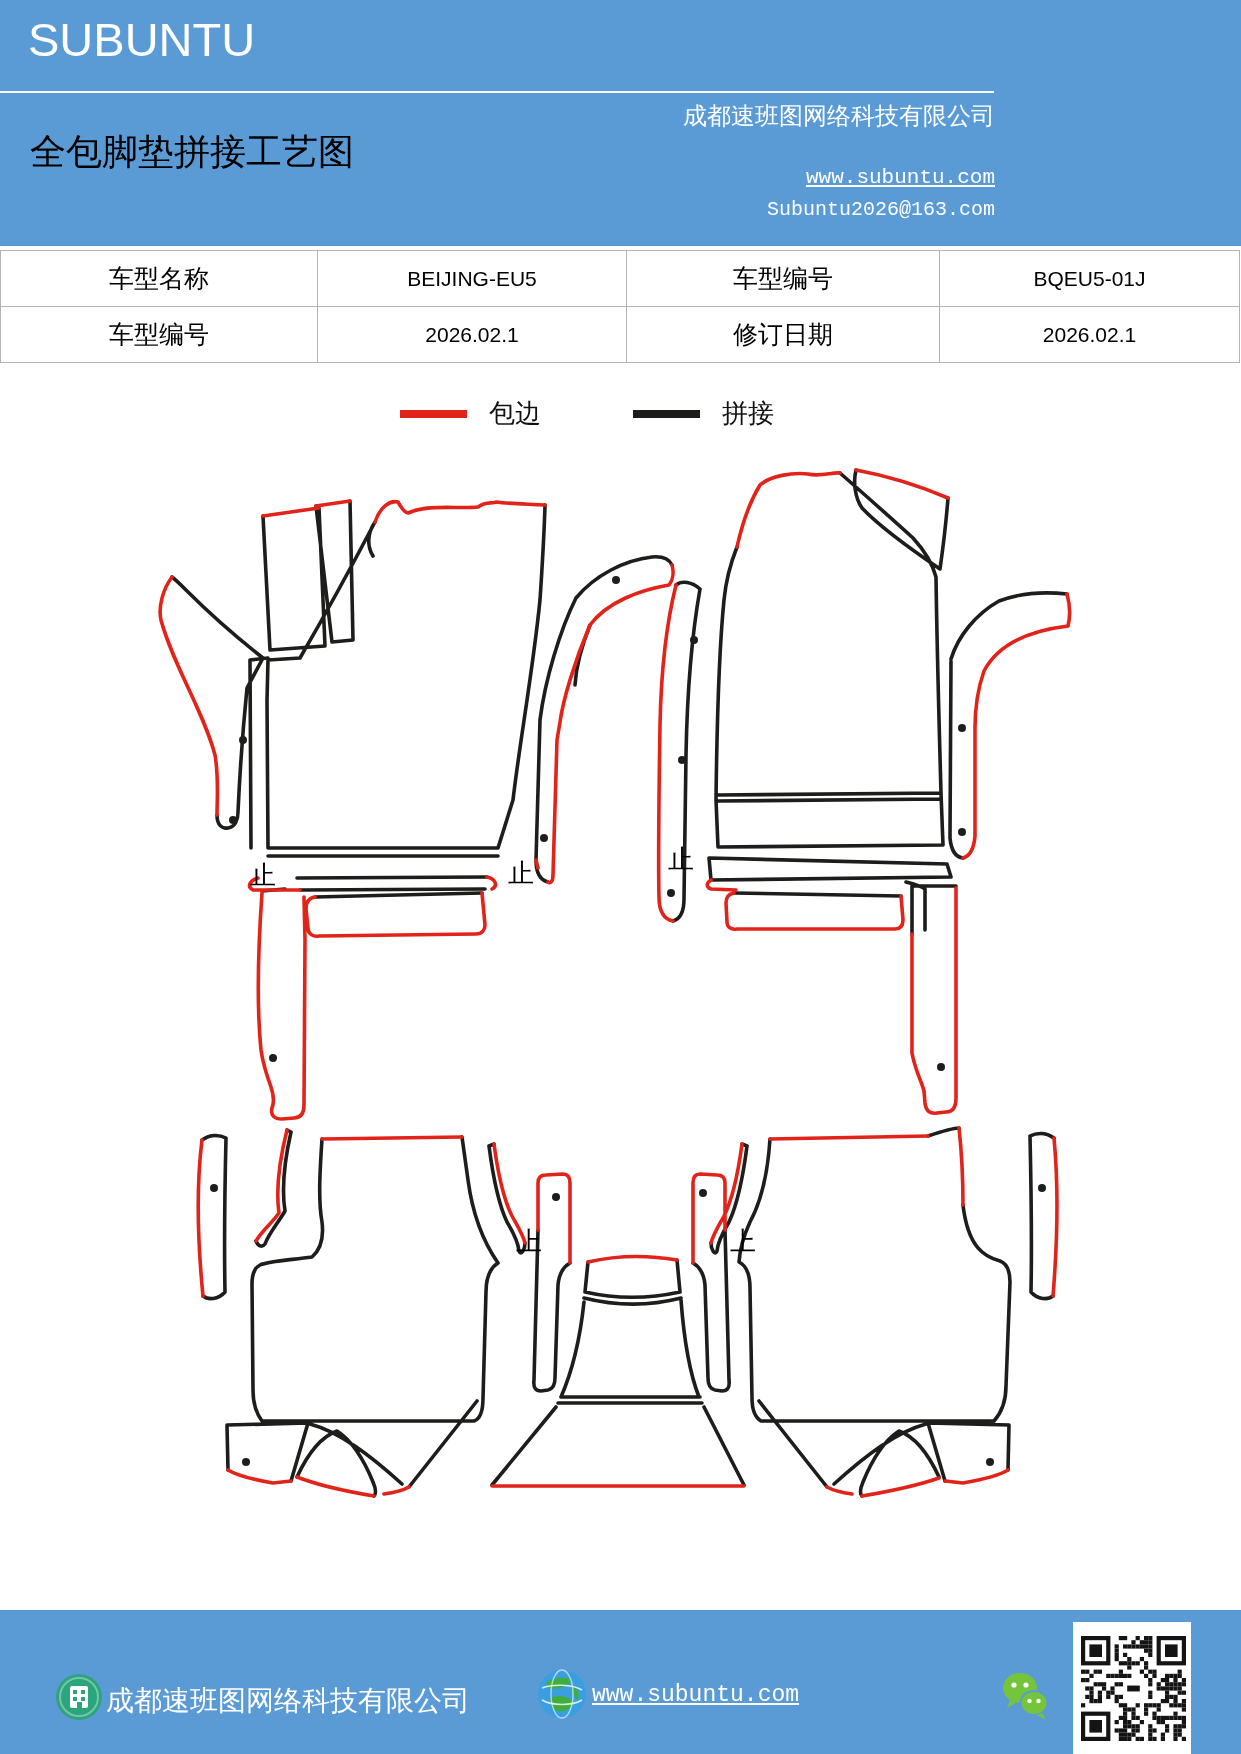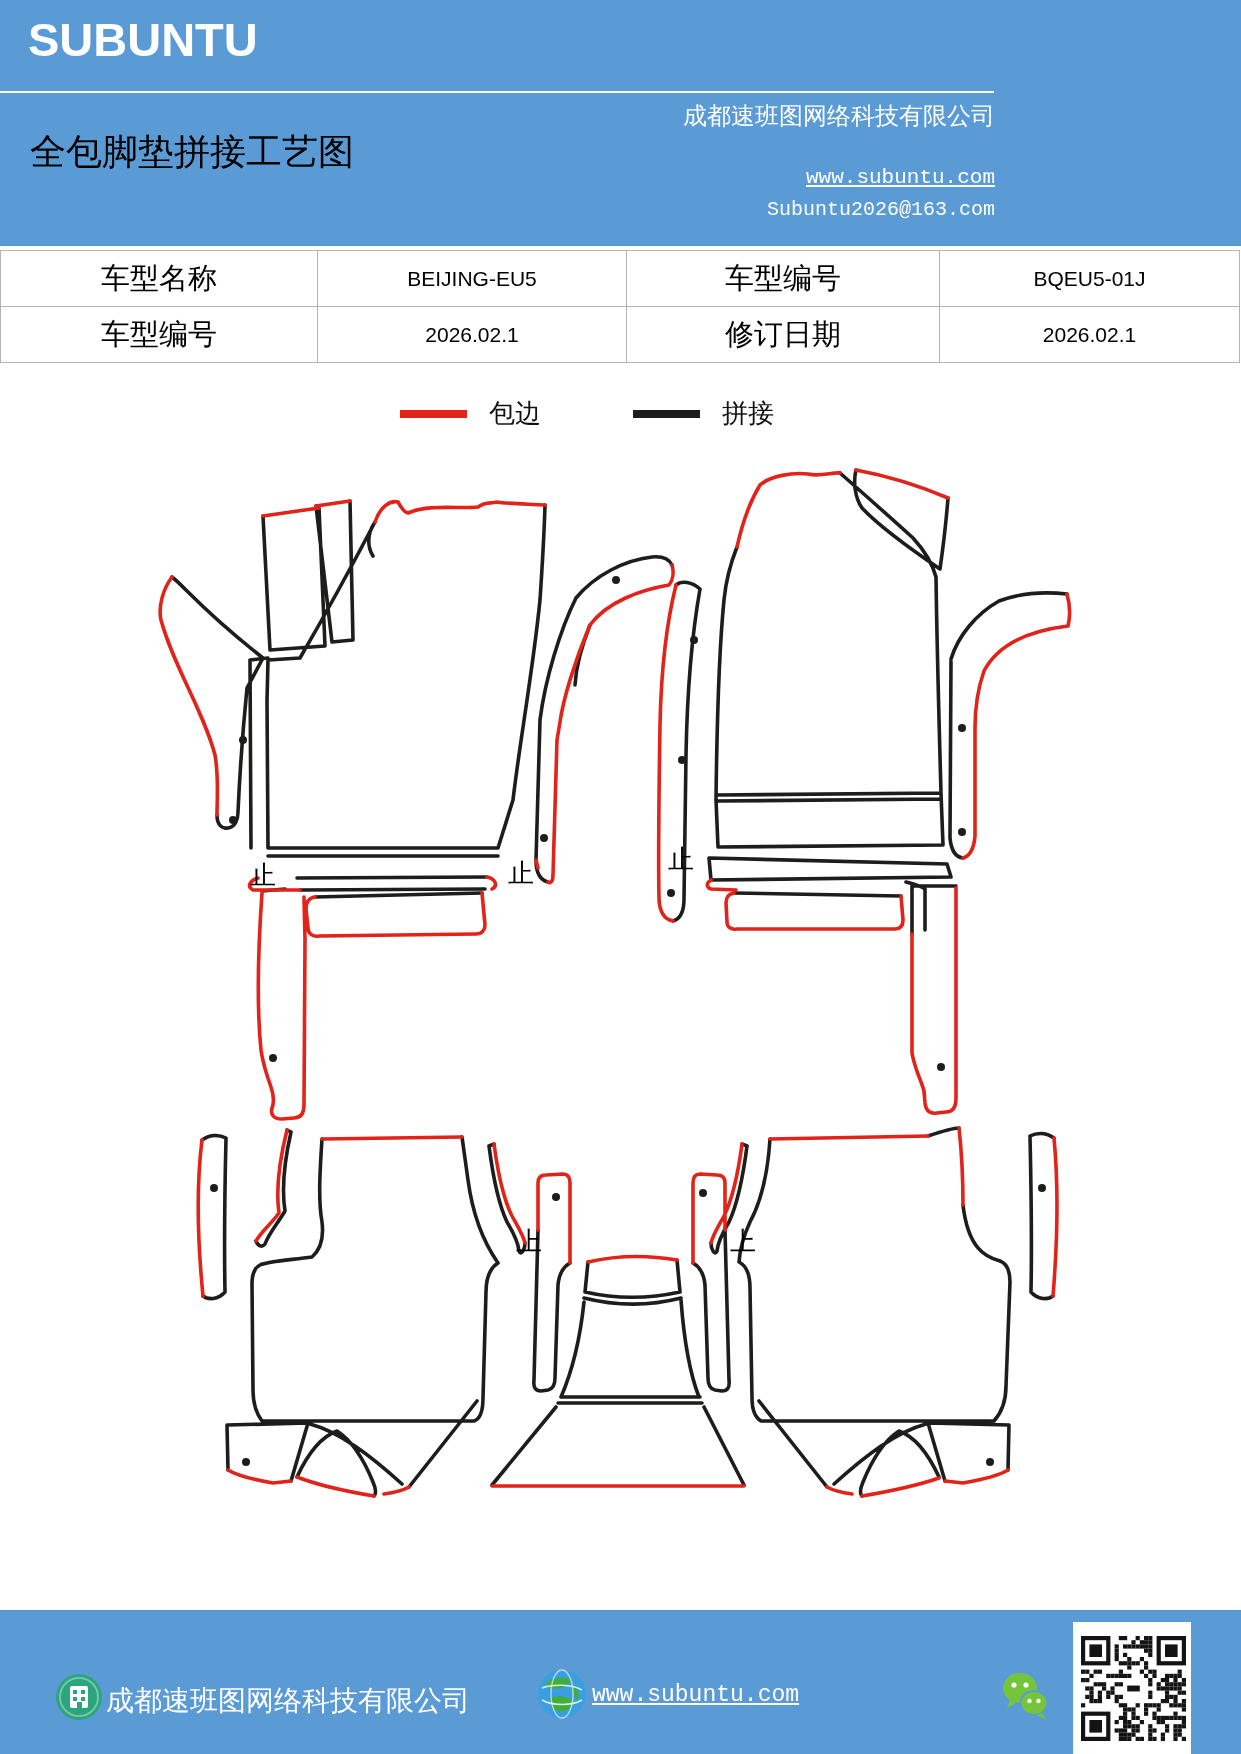--- a/index.html
+++ b/index.html
@@ -5,39 +5,39 @@
   :root{
     --header_blue:#5b9bd5; --line_black:#1d1d1b; --edge_red:#e2231a;
     --table_border:#b3b3b3; --footer_icon_green:#2ba57c; --wechat_green:#74c43c;
     --globe_blue:#3a9fe0; --globe_green:#3fae3f; --qr_black:#141414;
   }
   html,body{margin:0;padding:0;background:#888;}
   #page{position:relative;width:1241px;height:1754px;background:#ffffff;overflow:hidden;
         font-family:"Liberation Sans","DejaVu Sans",sans-serif;}
   
   .header{position:absolute;left:0;top:0;width:1241px;height:246px;background:var(--header_blue);}
-  .brand{position:absolute;left:28px;top:12px;color:#fff;font-size:47px;font-weight:bold;
+  .brand{position:absolute;left:28px;top:12px;color:#fff;font-size:47px;font-weight:normal;
          letter-spacing:0px;font-family:"Liberation Sans","DejaVu Sans",sans-serif;}
   .hdr-divider{position:absolute;left:0;top:91px;width:994px;height:2px;background:#fff;}
   .doc-title{position:absolute;left:30px;top:128px;color:#000000;font-size:36px;
              font-family:"Liberation Serif","DejaVu Serif",serif;}
   .hdr-right{position:absolute;right:246px;top:100px;text-align:right;color:#fff;}
   .hdr-company{font-size:24px;font-family:"Liberation Serif","DejaVu Serif",serif;}
   .hdr-web{margin-top:34px;font-size:21px;text-decoration:underline;
            font-family:"Liberation Mono","DejaVu Sans Mono",monospace;}
   .hdr-mail{margin-top:9px;font-size:20px;font-family:"Liberation Mono","DejaVu Sans Mono",monospace;}
   .sop{position:absolute;right:44px;top:46px;color:#fff;font-size:94px;font-weight:bold;
        font-family:"Liberation Sans","DejaVu Sans",sans-serif;}
   
   .info-table{position:absolute;left:0;top:250px;width:1239px;display:grid;
               grid-template-columns:317px 309px 313px 300px;grid-auto-rows:56px;
               border-top:1px solid var(--table_border);border-left:1px solid var(--table_border);}
   .cell{border-right:1px solid var(--table_border);border-bottom:1px solid var(--table_border);
         display:flex;align-items:center;justify-content:center;color:#000;}
-  .cell.lab{font-size:29px;font-family:"Liberation Serif","DejaVu Serif",serif;}
+  .cell.lab{font-size:25px;font-family:"Liberation Serif","DejaVu Serif",serif;}
   .cell.val{font-size:21px;font-family:"Liberation Sans","DejaVu Sans",sans-serif;}
   
   .legend{position:absolute;left:0;top:396px;width:1241px;height:34px;}
   .legend-item{position:absolute;display:flex;align-items:center;}
   .legend-item .lab{font-size:26px;color:#111;font-family:"Liberation Serif","DejaVu Serif",serif;margin-left:21px;}
   
   .drawing{position:absolute;left:0;top:420px;}
   .k{fill:none;stroke:var(--line_black);stroke-width:3.6;stroke-linecap:round;stroke-linejoin:round;}
   .r{fill:none;stroke:var(--edge_red);stroke-width:3.6;stroke-linecap:round;stroke-linejoin:round;}
   .dot{fill:var(--line_black);stroke:none;}

